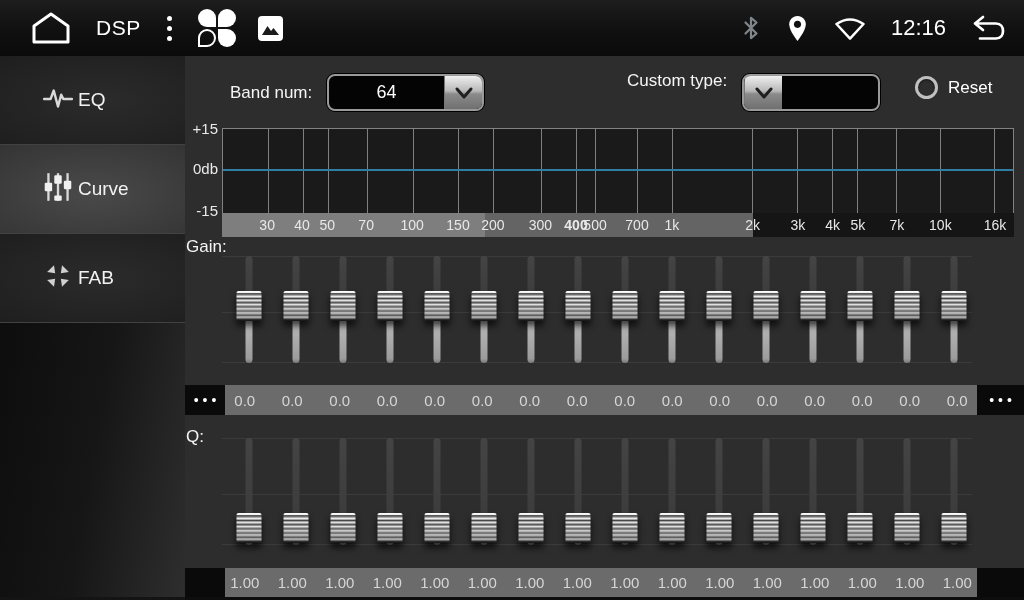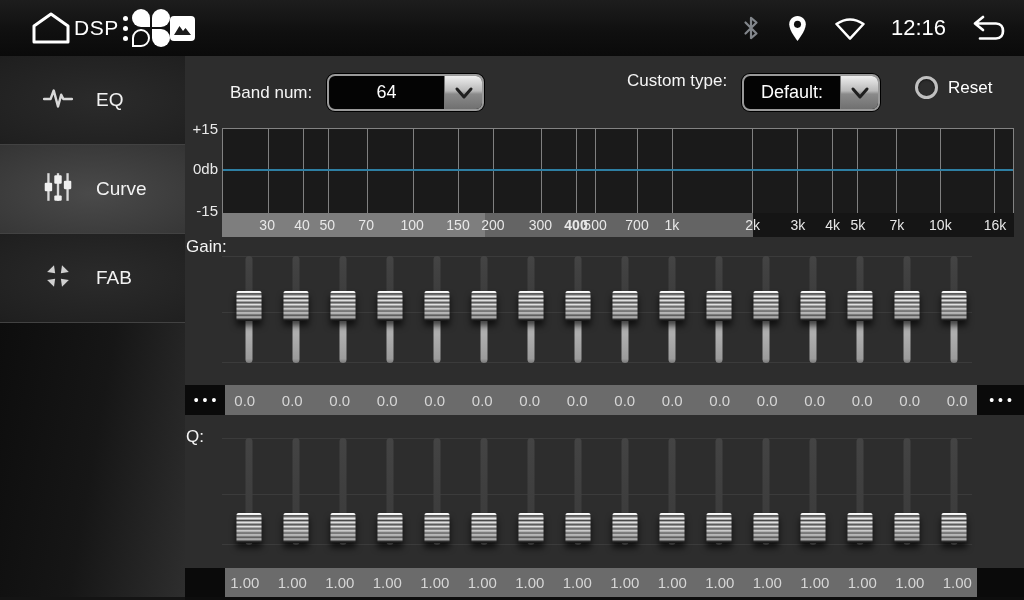--- a/index.html
+++ b/index.html
@@ -4,39 +4,39 @@
 <style>
   * { margin:0; padding:0; box-sizing:border-box; }
   html,body { width:1024px; height:600px; background:#000; overflow:hidden;
               font-family:"Liberation Sans", sans-serif; -webkit-font-smoothing:antialiased; }
   .screen { position:relative; width:1024px; height:600px; background:#2d2d2d; overflow:hidden; }
 
   
   .topbar { position:absolute; left:0; top:0; width:1024px; height:56px;
             background:linear-gradient(180deg,#1d1d1d 0%,#101010 55%,#0a0a0a 100%);
             display:flex; align-items:center; }
-  .tb-left { display:flex; align-items:center; padding-left:28px; }
+  .tb-left { display:flex; align-items:center; gap:22px; padding-left:28px; }
   .tb-right { margin-left:auto; display:flex; align-items:center; gap:24px; padding-right:18px; }
   .tb-title { color:#fff; font-size:21px; letter-spacing:0.5px; }
   .tb-time { color:#fff; font-size:22px; }
   .dots-vert { display:flex; flex-direction:column; gap:5px; padding:4px; }
   .dots-vert i { width:5px; height:5px; border-radius:50%; background:#fff; }
   .clover { display:grid; grid-template-columns:18px 18px; grid-template-rows:18px 18px; gap:2px; }
   .clover i { background:#fff; }
   .clover i.tl { border-radius:50% 50% 0 50%; }
   .clover i.tr { border-radius:50% 50% 50% 0; }
   .clover i.bl { background:transparent; border:2.5px solid #fff; border-radius:50% 50% 50% 0; }
   .clover i.br { border-radius:0 50% 50% 50%; }
   .gallery { width:25px; height:25px; background:#fff; border-radius:4px;
              display:flex; align-items:flex-end; justify-content:center; overflow:hidden; }
   .iconbtn { display:flex; align-items:center; justify-content:center; }
 
   
   .sidebar { position:absolute; left:0; top:56px; width:185px; height:544px; background:#141414; }
-  .side-item { position:relative; height:89px; display:flex; align-items:center; gap:22px;
+  .side-item { position:relative; height:89px; display:flex; align-items:center; gap:4px;
                padding-left:42px; border-bottom:1px solid #424242;
                background:radial-gradient(130% 110% at 55% 50%, #2b2b2b 0%, #202020 55%, #141414 100%); }
   .side-item.selected { background:radial-gradient(130% 120% at 50% 55%, #4a4a4a 0%, #363636 55%, #222 100%); }
   .side-label { color:#f2f2f2; font-size:19px; }
   .side-rest { height:274px; background:linear-gradient(100deg,#0d0d0d 0%,#161616 50%,#2e2e2e 100%); }
 
   
   .main { position:absolute; left:185px; top:56px; width:839px; height:544px; background:#2d2d2d; }
   .ctl-label { position:absolute; color:#f5f5f5; font-size:17px; white-space:nowrap; }
   .dropdown { position:absolute; height:37px; background:#040404; border:2px solid #9a9a9a;
@@ -193,21 +193,20 @@
       <span class="dd-value">64</span>
       <span class="dd-chev">
         <svg width="20" height="14" viewBox="0 0 20 14">
             <polyline points="3,3 10,11 17,3" fill="none" stroke="#1f1f1f" stroke-width="3" stroke-linecap="round" stroke-linejoin="round"></polyline>
           </svg>
       </span>
     </div>
 
     <span class="ctl-label" style="left:442px; top:15px;">Custom type:</span>
     <div class="dropdown" style="left:557px; top:18px; width:138px;">
-      <span class="dd-value">Default:</span>
       <span class="dd-chev">
         <svg width="20" height="14" viewBox="0 0 20 14">
             <polyline points="3,3 10,11 17,3" fill="none" stroke="#1f1f1f" stroke-width="3" stroke-linecap="round" stroke-linejoin="round"></polyline>
           </svg>
       </span>
     </div>
 
     <div class="reset-wrap" style="left:730px; top:20px;">
       <span class="reset-circle"></span>
       <span class="reset-label">Reset</span>

